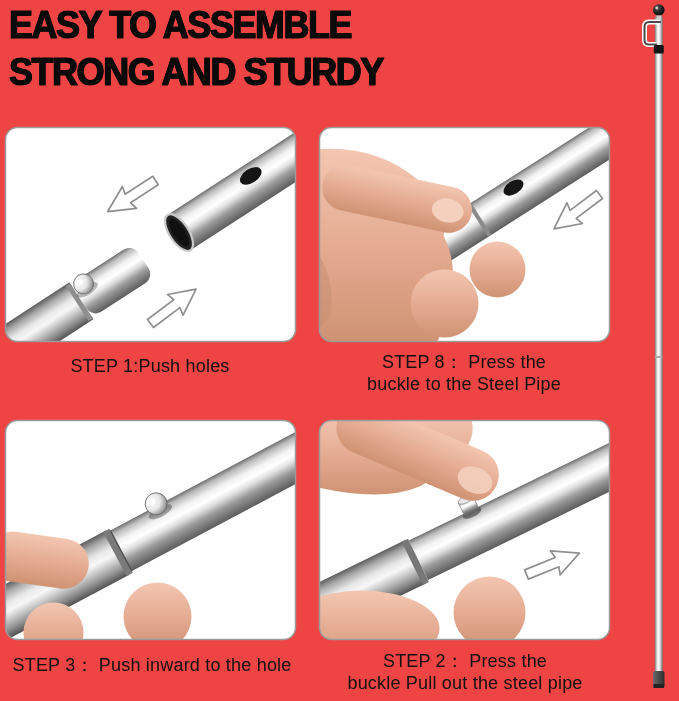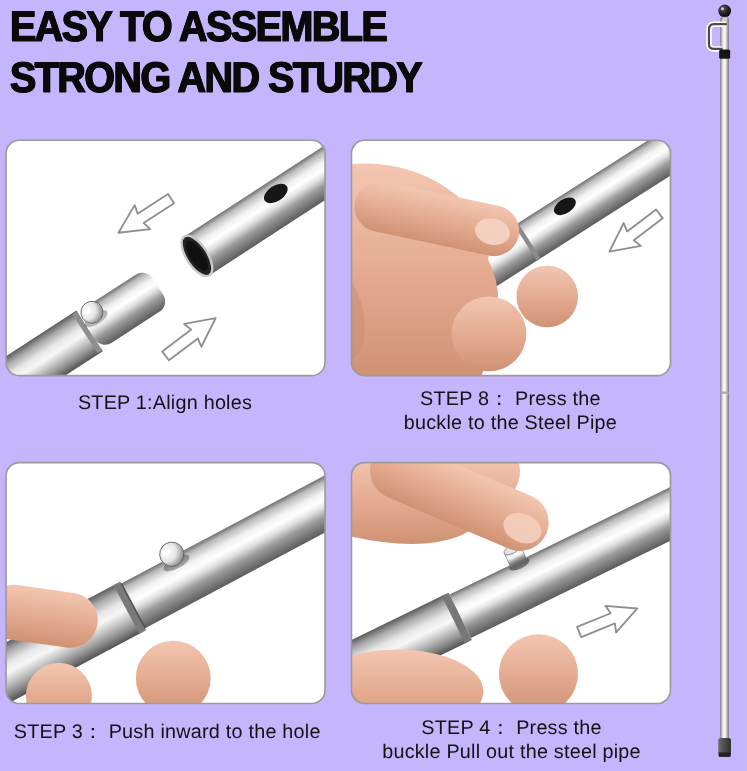--- a/index.html
+++ b/index.html
@@ -1,17 +1,17 @@
 <!DOCTYPE html>
 <html><head>
 <meta charset="utf-8">
 <style>
   html,body{margin:0;padding:0;background:#ffffff;}
   .stage{
-    position:relative;width:679px;height:701px;background:#c4b5fd;
+    position:relative;width:679px;height:701px;background:#ef4444;
     overflow:hidden;font-family:"Liberation Sans","DejaVu Sans",sans-serif;
   }
   .scene{position:absolute;left:0;top:0;z-index:1;}
   .title{
     position:absolute;left:9px;top:1px;z-index:3;color:#0a0a0a;
     font-weight:bold;font-size:39px;line-height:47px;letter-spacing:-1.5px;
     transform:scaleX(0.92);transform-origin:0 0;
     -webkit-text-stroke:1.1px #0a0a0a;
     text-shadow:0.6px 0 0 #0a0a0a,-0.6px 0 0 #0a0a0a;
     white-space:nowrap;
@@ -29,25 +29,25 @@
 </head>
 <body>
 
 <div class="stage">
 
   <div class="title">
     <span class="line">EASY TO ASSEMBLE</span>
     <span class="line">STRONG AND STURDY</span>
   </div>
 
-  <div class="caption cap1">STEP 1:Align holes</div>
+  <div class="caption cap1">STEP 1:Push holes</div>
   <div class="caption cap2">STEP 8： Press the
 buckle to the Steel Pipe</div>
   <div class="caption cap3">STEP 3： Push inward to the hole</div>
-  <div class="caption cap4">STEP 4： Press the
+  <div class="caption cap4">STEP 2： Press the
 buckle Pull out the steel pipe</div>
 
   <svg class="scene" width="679" height="701" viewBox="0 0 679 701">
     <defs>
       <linearGradient id="gMetal" x1="0" y1="0" x2="0" y2="1">
         <stop offset="0" stop-color="#6f6f6f"></stop>
           <stop offset="0.10" stop-color="#b9b9b9"></stop>
         <stop offset="0.28" stop-color="#f2f2f2"></stop>
           <stop offset="0.42" stop-color="#ffffff"></stop>
         <stop offset="0.55" stop-color="#e0e0e0"></stop>

